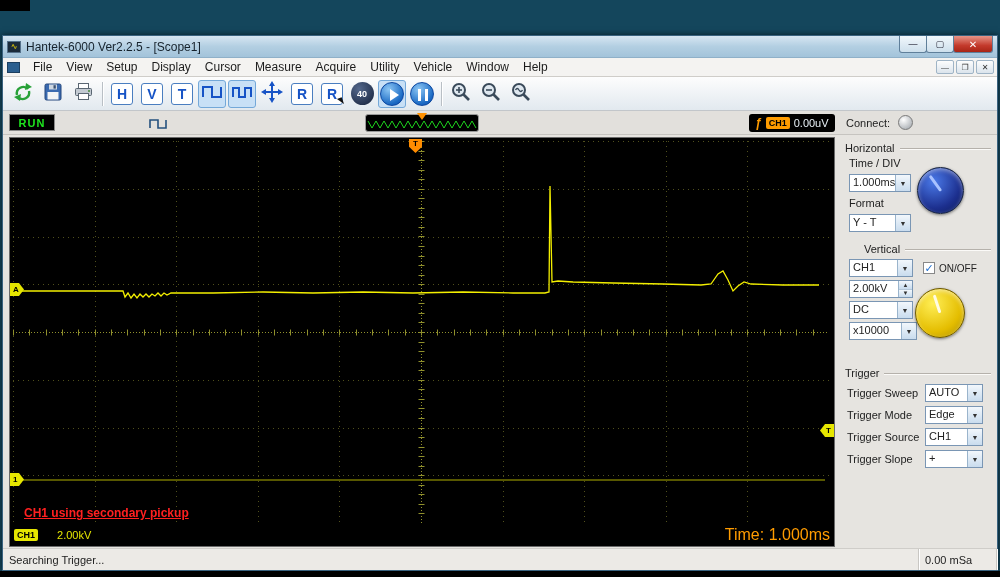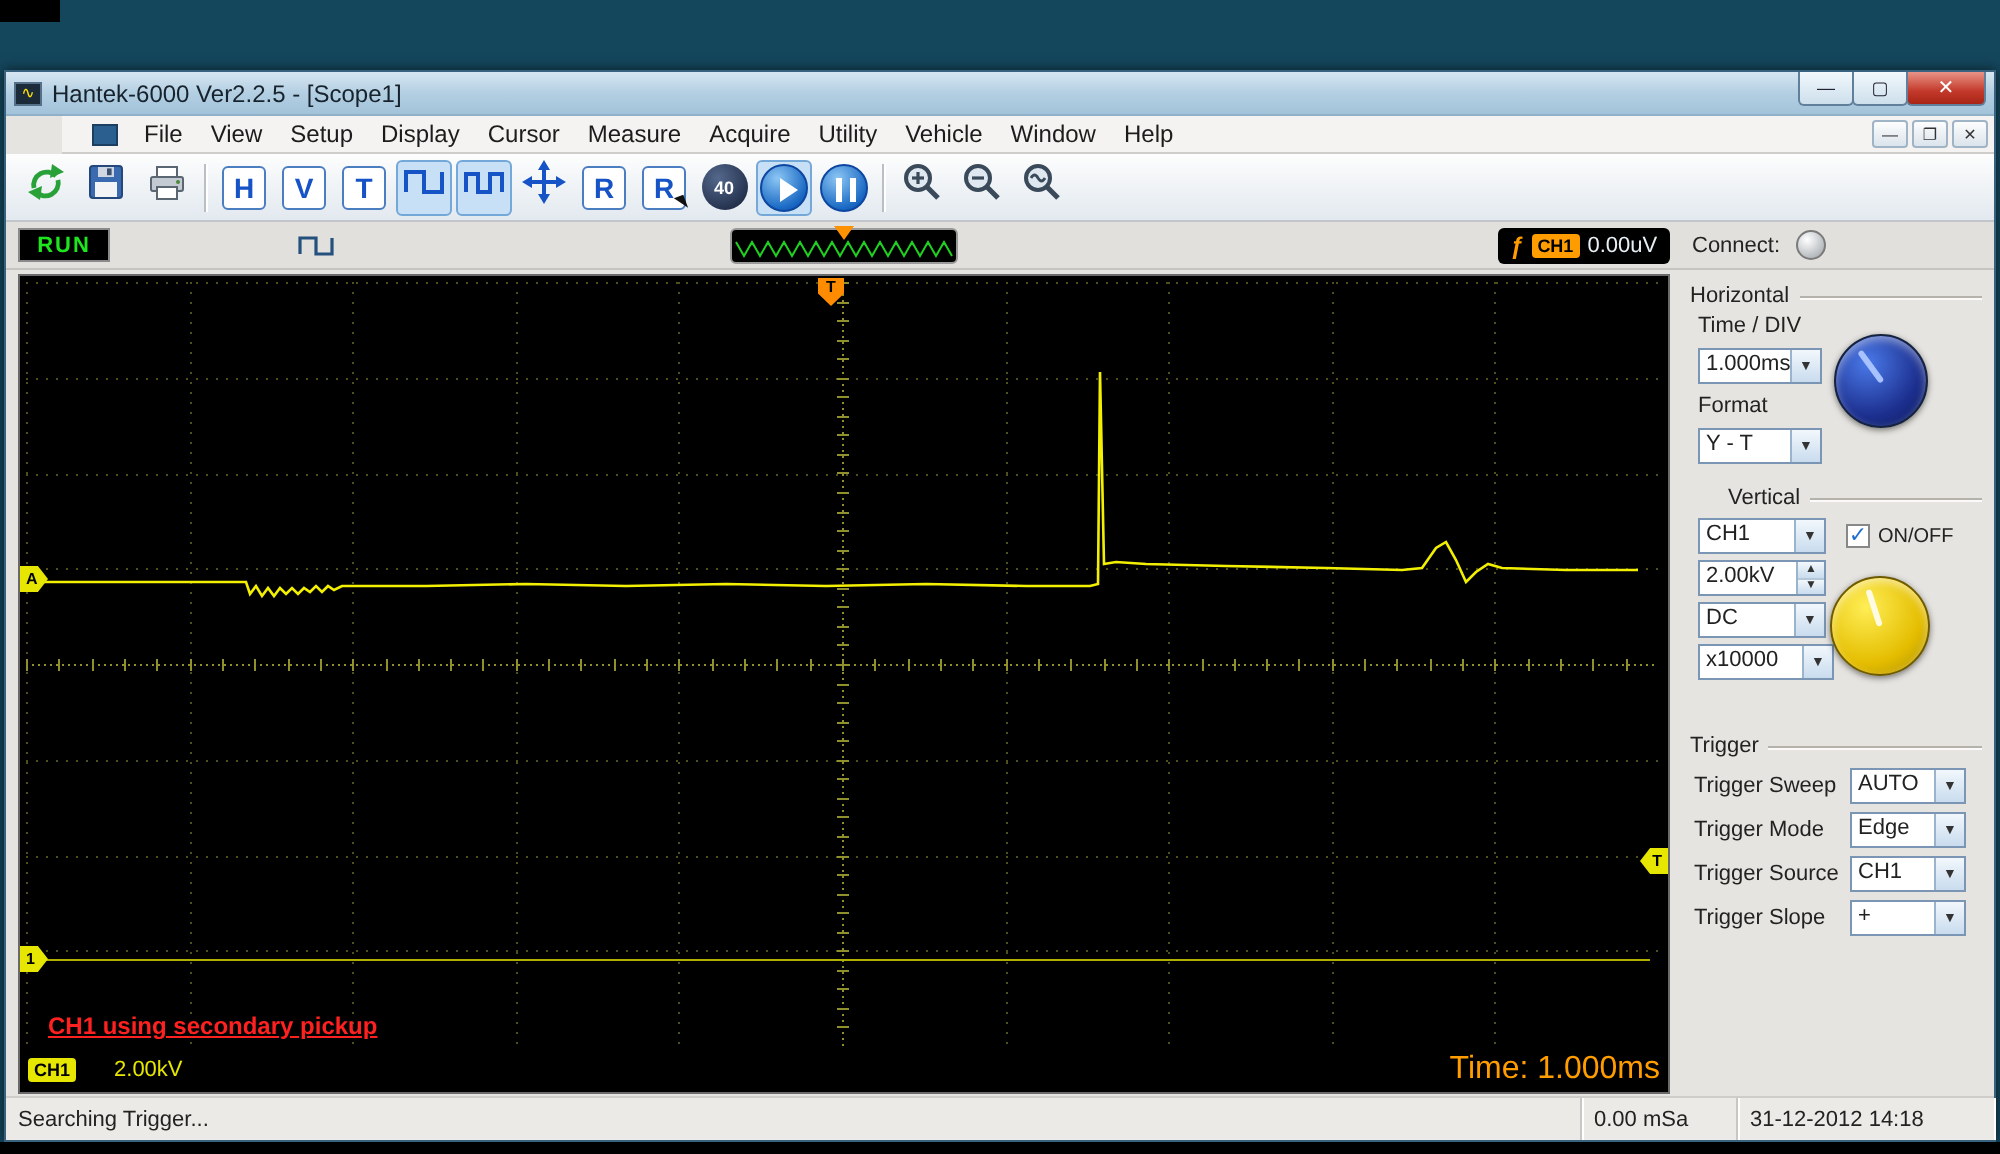--- a/index.html
+++ b/index.html
@@ -22,21 +22,21 @@
               color:#ffe000; font-size:8px; line-height:10px; text-align:center; }
   .title-text { font-size:12px; color:#16222c; }
   .win-btns { position:absolute; right:4px; top:0; display:flex; }
   .win-btn { width:28px; height:17px; border:1px solid #5f7f9a; border-top:none; display:flex; align-items:center;
              justify-content:center; font-size:9px; color:#274; color:#223; background:linear-gradient(#f2f8fc,#cddfec);
              border-radius:0 0 3px 3px; margin-left:-1px; }
   .win-btn.close { background:linear-gradient(#e89487,#c3392b 60%,#a82516); color:#fff; width:40px; font-size:10px; }
 
   
   .menubar { position:relative; height:19px; background:#f4f3f1; border-bottom:1px solid #cfcdc9;
-             display:flex; align-items:center; padding:0 15px;margin-left:28px; }
+             display:flex; align-items:center; padding:0 4px; }
   .menu-ico { width:13px; height:11px; background:#2b5f8f; border:1px solid #1c3f60; margin-right:6px; }
   .menu-item { font-size:12px; color:#1c1c1c; padding:1px 7px; }
   .child-btns { position:absolute; right:3px; top:2px; display:flex; gap:2px; }
   .child-btn { width:18px; height:14px; font-size:8px; color:#333; background:linear-gradient(#fdfdfd,#dbe4ec);
                border:1px solid #9fb4c6; border-radius:2px; display:flex; align-items:center; justify-content:center; }
 
   
   .toolbar { height:34px; background:linear-gradient(#fdfdfd,#e2e9ef); border-bottom:1px solid #c2c6ca;
              display:flex; align-items:center; padding:0 6px; gap:2px; }
   .tbtn { width:28px; height:28px; border:1px solid transparent; border-radius:3px;
@@ -548,19 +548,18 @@
             <span class="txt">+</span>
             <span class="arrow">▼</span>
           </div>
         </div>
       </div>
     </div>
 
     <div class="statusbar">
       <div class="sb-cell sb-left">Searching Trigger...</div>
       <div class="sb-cell sb-mid">0.00 mSa</div>
-      <div class="sb-cell sb-right">31-12-2012 14:18</div>
     </div>
 
   </div>
 
   <div class="below-black"></div>
 </div>
 
 </body></html>

